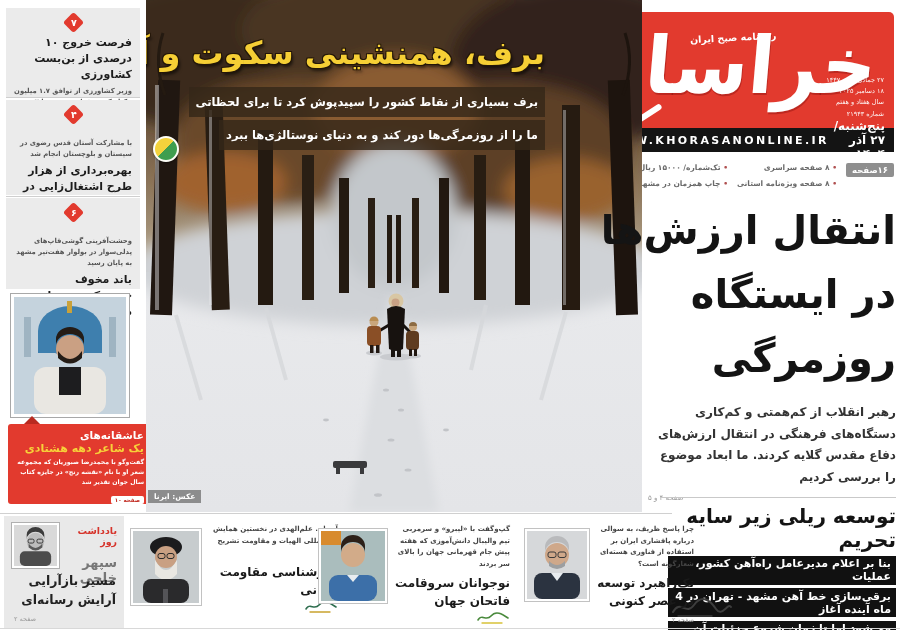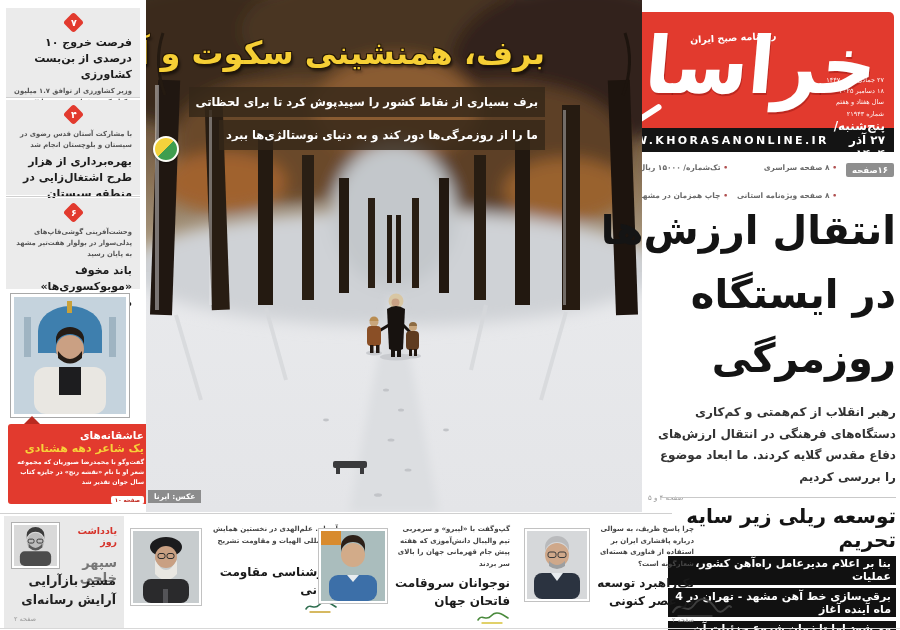--- a/index.html
+++ b/index.html
@@ -13,35 +13,35 @@
   .m-callig { position:absolute; left:20px; top:14px; width:305px; text-align:center; font-size:76px; line-height:1.05; color:#fff; font-weight:bold; transform:skewX(-5deg) scaleY(1.04); text-shadow:1px 2px 0 rgba(120,10,5,.35); }
   .m-datelines { position:absolute; right:10px; bottom:32px; font-size:6.5px; line-height:1.75; color:#ffffff; text-align:right; opacity:.95; }
   .m-swoosh { position:absolute; left:26px; top:114px; width:86px; height:6px; background:#fff; border-radius:4px; transform:rotate(-33deg); }
   .m-urlbar { position:absolute; left:38px; top:116px; width:300px; height:24px; background:#141414; display:flex; align-items:center; }
   .m-url { color:#fff; font-size:11px; font-weight:bold; letter-spacing:2.4px; padding-left:12px; }
   .m-jdate { color:#fff; font-size:12px; font-weight:bold; margin-left:auto; padding-right:9px; }
 
   
   .infoline { position:absolute; right:6px; top:163px; display:flex; direction:rtl; gap:9px; align-items:flex-start; }
   .pages-badge { background:#8f8f8f; color:#fff; font-size:8.5px; font-weight:700; padding:2px 6px; border-radius:2px; }
-  .info-col { display:flex; flex-direction:column; gap:19px; }
+  .info-col { display:flex; flex-direction:column; gap:7px; }
   .info-item { font-size:7.5px; color:#6a6a6a; font-weight:600; }
   .info-item::before { content:"• "; color:#b05050; }
 
   
   .side-item { position:absolute; left:6px; width:134px; background:#ebebeb; padding:5px 8px; text-align:right; }
   .side-item.i1 { top:8px;  height:89px; }
   .side-item.i2 { top:100px; height:95px; }
   .side-item.i3 { top:198px; height:91px; }
   .side-sep { position:absolute; left:6px; width:134px; height:1px; background:#cfcfcf; }
   .num-badge { width:15px; height:15px; background:#e23a2e; border-radius:3px; transform:rotate(45deg); margin:2px auto 5px auto; display:flex; align-items:center; justify-content:center; }
   .num-badge span { transform:rotate(-45deg); color:#fff; font-size:9.5px; font-weight:bold; }
   .side-title { font-size:11px; font-weight:800; color:#1c1c1c; line-height:1.45; }
   .side-sub, .side-kicker { font-size:6.8px; color:#555; font-weight:600; line-height:1.6; margin-top:3px; }
-  .side-kicker { margin-top:7px; margin-bottom:3px; }
+  .side-kicker { margin-top:16px; margin-bottom:3px; }
 
   
   .poet-photo { position:absolute; left:10px; top:293px; width:120px; height:125px; background:#fff; border:1px solid #a8a8a8; padding:3px; }
   .poet-photo svg { width:100%; height:100%; display:block; }
   .poet-card { position:absolute; left:8px; top:424px; width:144px; height:80px; background:#e23a2e; border-radius:3px; padding:5px 8px 4px 8px; text-align:right; }
   .poet-card::before { content:""; position:absolute; top:-8px; left:16px; border-left:8px solid transparent; border-right:8px solid transparent; border-bottom:8px solid #b92a20; }
   .poet-t1 { color:#fff; font-size:10.5px; font-weight:800; }
   .poet-t2 { color:#f7d239; font-size:11px; font-weight:800; margin-top:1px; }
   .poet-body { color:#fff; font-size:6.2px; font-weight:600; line-height:1.6; margin-top:2px; }
   .poet-badge { display:inline-block; background:#fff; color:#c0261c; font-size:5.5px; font-weight:700; padding:1px 4px; border-radius:2px; margin-top:2px; }

